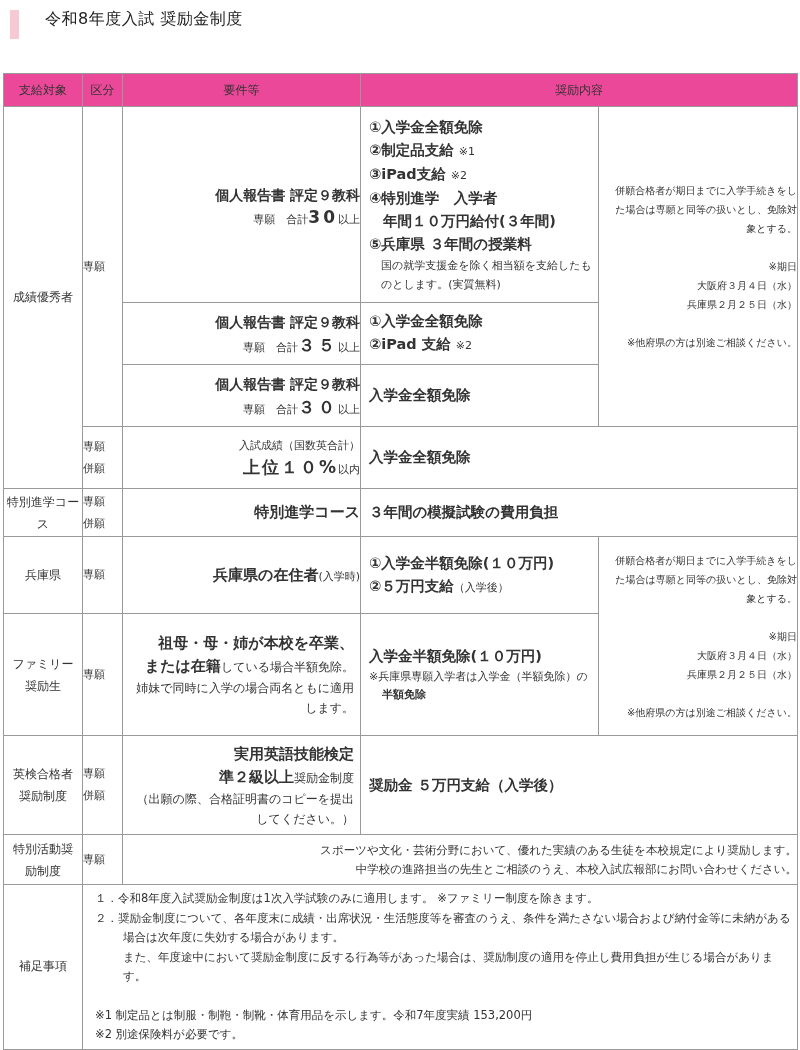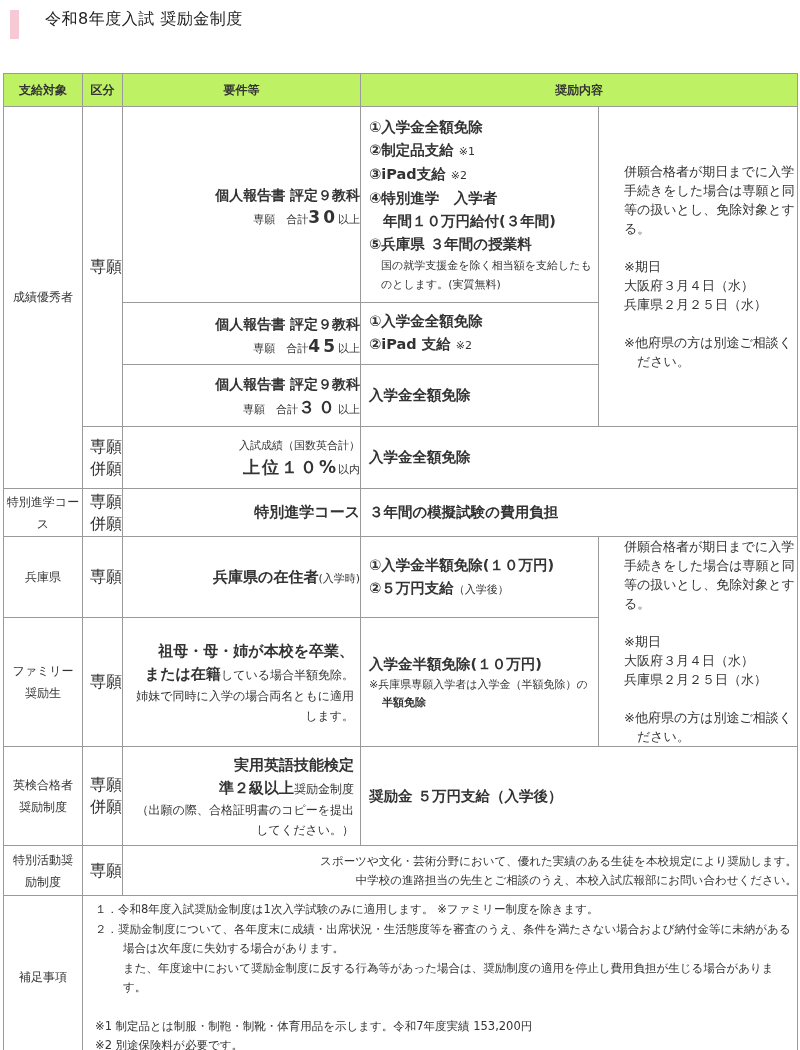--- a/index.html
+++ b/index.html
@@ -1,29 +1,29 @@
 <!DOCTYPE html>
 <html><head>
 <meta charset="utf-8">
 <style>
   html,body{margin:0;padding:0;background:#fff;}
   body{width:800px;height:1050px;position:relative;overflow:hidden;font-family:"DejaVu Sans","Liberation Sans",sans-serif;color:#333;}
   .title-bar{position:absolute;left:10px;top:10px;width:9px;height:29px;background:#f7c9d4;}
   .title{position:absolute;left:45px;top:9px;font-size:16px;color:#222;letter-spacing:0.5px;}
   table{position:absolute;left:3px;top:73px;width:794px;border-collapse:collapse;table-layout:fixed;}
   td,th{border:1px solid #9a9a9a;padding:0;vertical-align:middle;}
-  th{background:#bef264;font-size:12px;font-weight:bold;height:32px;color:#333;}
+  th{background:#ec4899;font-size:12px;font-weight:normal;height:32px;color:#333;}
   .c-sub{text-align:center;font-size:12px;}
-  .c-kubun{text-align:right;font-size:16px;line-height:22px;}
+  .c-kubun{text-align:left;font-size:11px;line-height:22px;}
   .req{padding-left:7px;text-align:right;}
   .b{font-weight:bold;}
   .big{font-size:15px;font-weight:bold;color:#333;}
   .mid{font-size:14px;font-weight:bold;}
   .small{font-size:11px;}
-  .note{font-size:13px;line-height:19px;padding-left:25px;}
+  .note{font-size:10px;line-height:19px;padding-left:8px;text-align:right;}
   .reward{padding-left:8px;}
   .rl{font-size:14.5px;font-weight:bold;line-height:23px;}
   .rl .sm{font-size:11px;font-weight:normal;}
   .bignum{font-size:17px;font-weight:bold;letter-spacing:3px;}
   .indent{padding-left:14px;}
   .hang{padding-left:13px;text-indent:-13px;}
 </style>
 </head>
 <body>
 
@@ -69,21 +69,21 @@
       <div>大阪府３月４日（水）</div>
       <div>兵庫県２月２５日（水）</div>
       <div style="height:19px"></div>
       <div class="hang">※他府県の方は別途ご相談ください。</div>
     </td>
   </tr>
 
   <tr style="height:62px">
     <td class="req">
       <div class="mid" style="line-height:24px">個人報告書 評定９教科</div>
-      <div class="small"><span>専願　合計</span><span class="bignum">45</span><span>以上</span></div>
+      <div class="small"><span>専願　合計</span><span class="bignum">３５</span><span>以上</span></div>
     </td>
     <td class="reward">
       <div class="rl">①入学金全額免除</div>
       <div class="rl"><span>②iPad 支給</span> <span class="sm">※2</span></div>
     </td>
   </tr>
 
   <tr style="height:62px">
     <td class="req">
       <div class="mid" style="line-height:24px">個人報告書 評定９教科</div>

